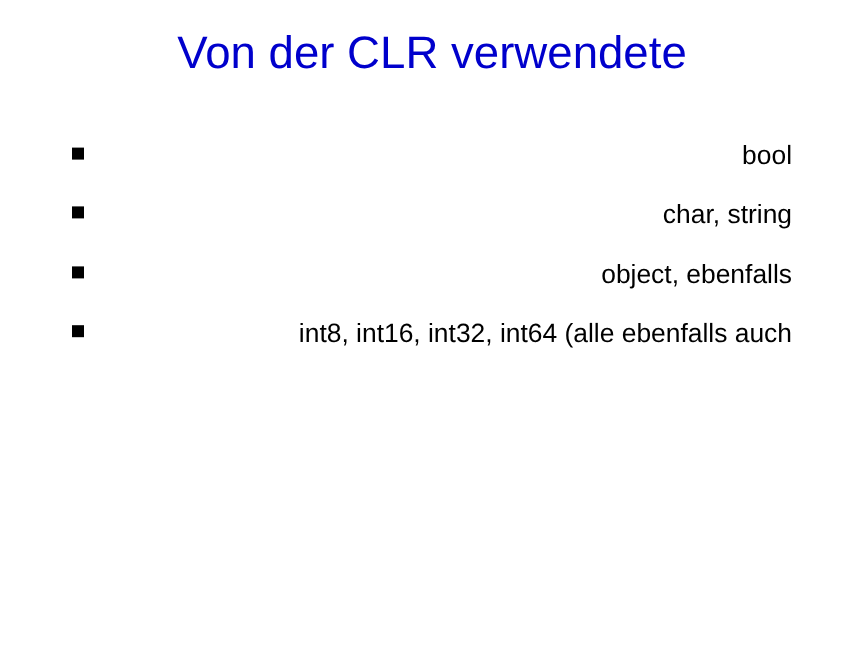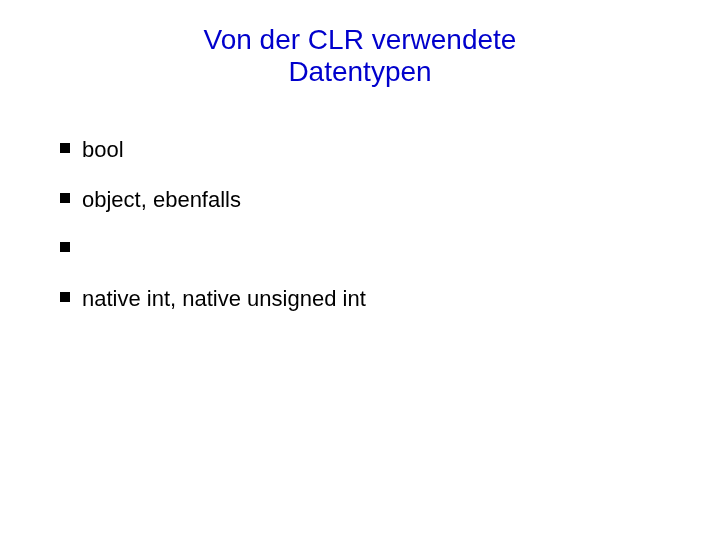--- a/index.html
+++ b/index.html
@@ -13,30 +13,31 @@
     overflow: hidden;
   }
   .slide {
     box-sizing: border-box;
     width: 720px;
     height: 540px;
     padding: 24px 60px 0 60px;
   }
   .title {
     color: #0000cc;
-    font-size: 28px;
+    font-size: 38px;
     line-height: 1.15;
     text-align: center;
     margin: 0 0 48px 0;
     font-weight: normal;
   }
   ul.bullets {
     list-style: none;
     padding: 0;
     margin: 0;
+    text-align: right;
   }
   ul.bullets > li {
     position: relative;
     padding-left: 22px;
     font-size: 22px;
     line-height: 1.25;
     margin-bottom: 22px;
   }
   ul.bullets > li::before {
     content: "";
@@ -50,31 +51,30 @@
   .unsigned-note {}
   .unsigned-note .italic { font-style: italic; }
 </style>
 </head>
 <body>
 
 <div class="slide">
 
   <h1 class="title">
     <span>Von der CLR verwendete</span><br>
-    <span>Datentypen</span>
   </h1>
 
   <ul class="bullets">
     <li>
       <span>bool</span>
     </li>
     <li>
+      <span>char, string</span>
+    </li>
+    <li>
       <span>object, ebenfalls</span>
     </li>
     <li>
-      <br>
-    </li>
-    <li>
-      <span>native int, native unsigned int</span>
+      <span>int8, int16, int32, int64 (alle ebenfalls auch</span><br>
     </li>
   </ul>
 
 </div>
 
 </body></html>

